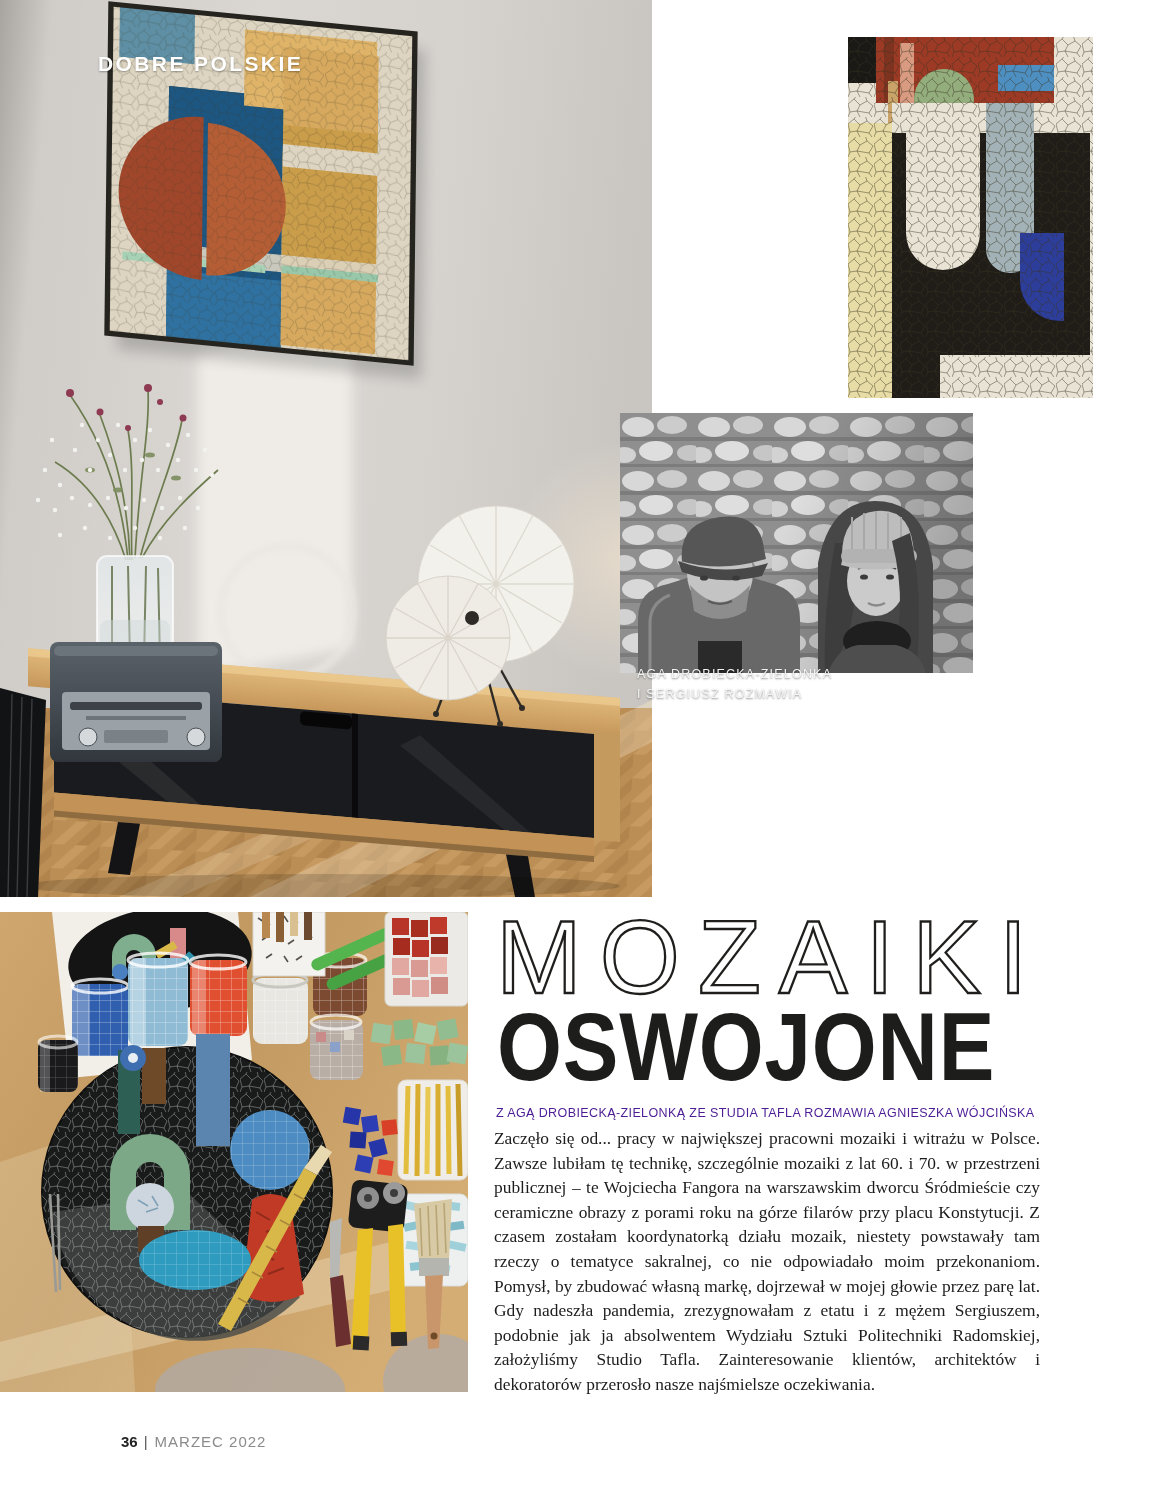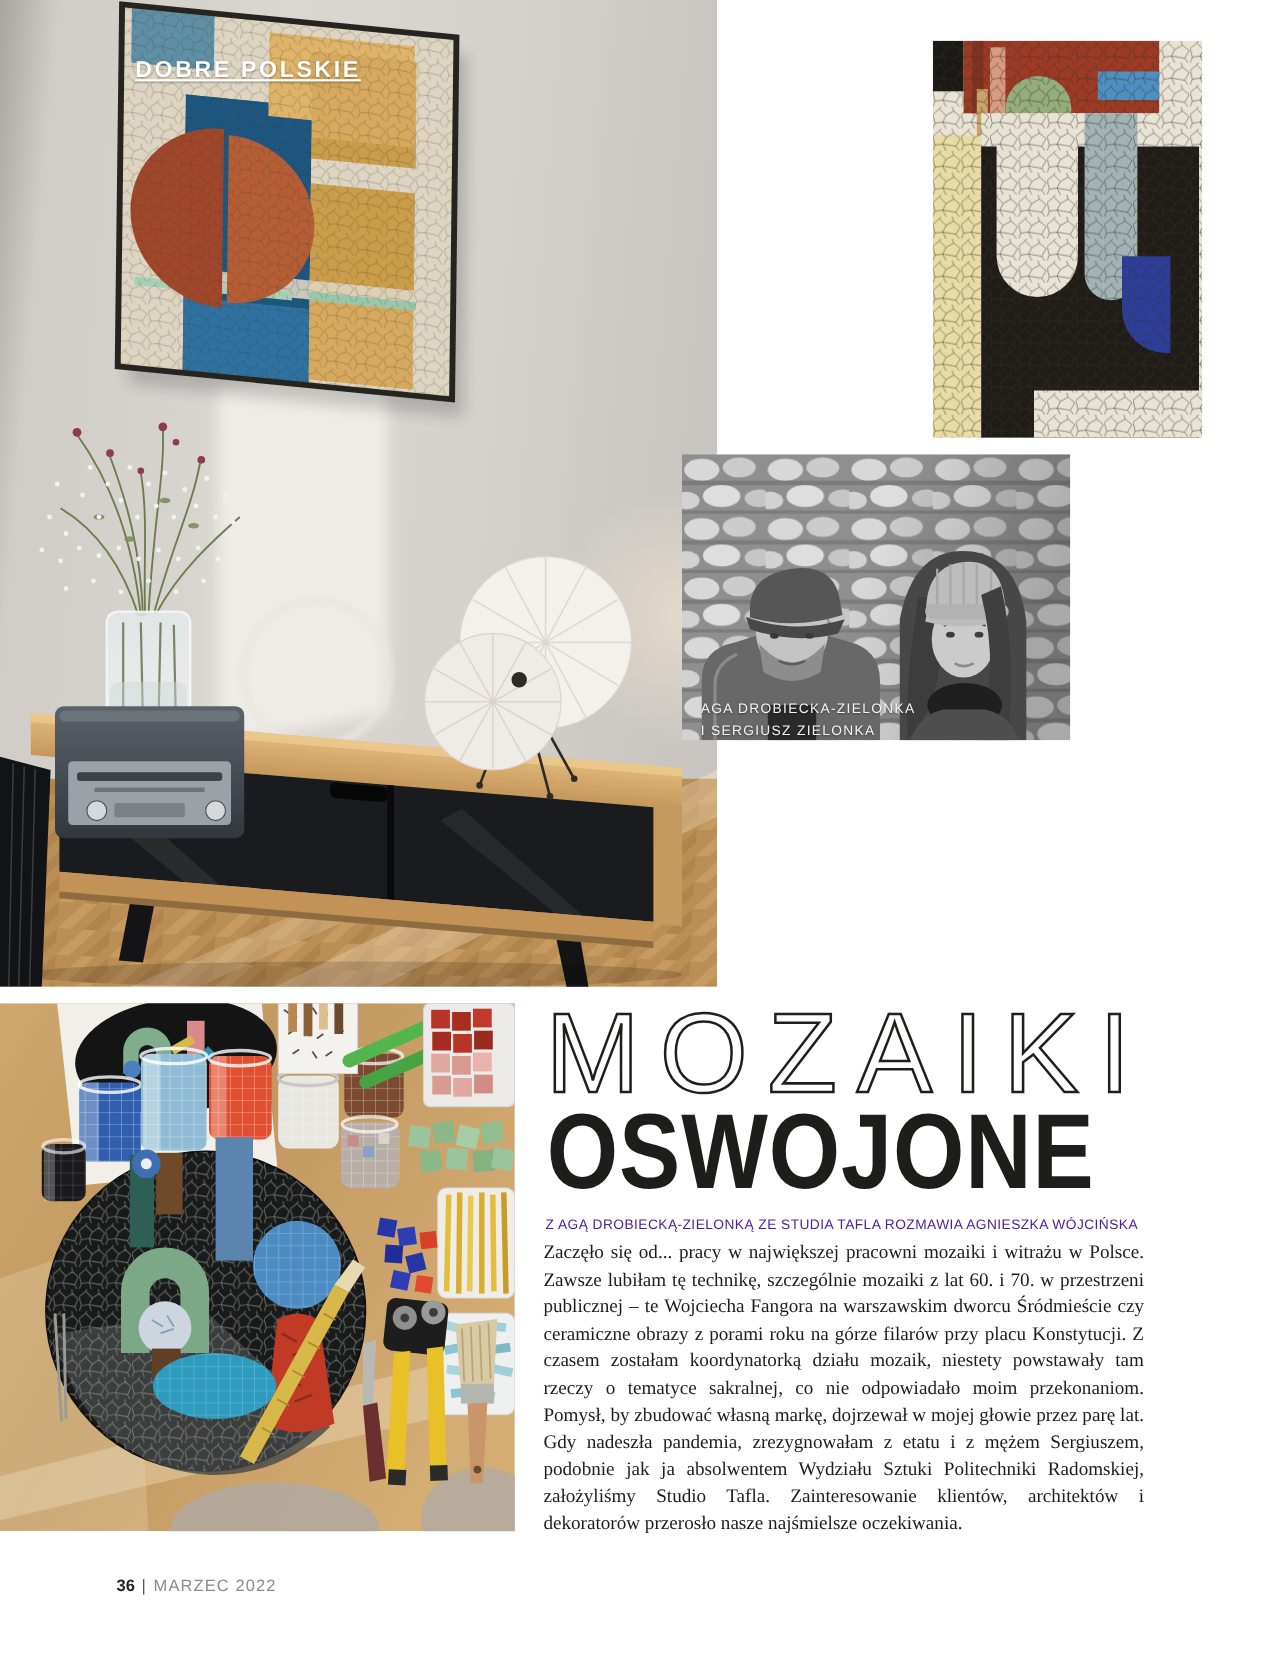--- a/index.html
+++ b/index.html
@@ -2,40 +2,40 @@
 <html><head>
 <meta charset="utf-8">
 <style>
   html,body{margin:0;padding:0;background:#ffffff;}
   .page{position:relative;width:1152px;height:1504px;background:#ffffff;overflow:hidden;
         font-family:"Liberation Sans",sans-serif;}
   .abs{position:absolute;}
   svg{display:block;}
 
   
-  .badge{left:123px;top:52px;color:#ffffff;font-weight:800;font-size:21px;letter-spacing:2.4px;
-         text-shadow:0 1px 2px rgba(0,0,0,.35);text-decoration:underline;}
-  .caption{left:637px;top:634px;color:#f4f4f4;font-size:12.5px;letter-spacing:1.2px;line-height:20px;
+  .badge{left:98px;top:52px;color:#ffffff;font-weight:800;font-size:21px;letter-spacing:2.4px;
+         text-shadow:0 1px 2px rgba(0,0,0,.35);}
+  .caption{left:637px;top:664px;color:#f4f4f4;font-size:12.5px;letter-spacing:1.2px;line-height:20px;
            text-shadow:0 1px 2px rgba(0,0,0,.45);}
   .quote{left:686px;top:704px;width:372px;color:#211f1d;
          font-family:"DejaVu Serif",serif;font-style:italic;font-weight:700;
          font-size:26.5px;line-height:35.2px;}
   .title-thin{left:496px;top:906px;color:#1d1d1b;font-size:103px;line-height:1;letter-spacing:18px;
               font-weight:400;}
   @supports (-webkit-text-stroke: 1px black){
     .title-thin{color:transparent;-webkit-text-stroke:2.3px #1f1e1c;}
   }
   .title-bold{left:497px;top:998px;color:#1d1d1b;font-size:97px;line-height:1;font-weight:700;
               letter-spacing:1px;transform:scaleX(.86);transform-origin:left top;}
   .kicker{left:496px;top:1106px;color:#4c1d95;font-size:12.5px;letter-spacing:.4px;font-weight:400;}
   .bodytext{left:494px;top:1126px;width:546px;color:#1c1c1c;
             font-family:"Liberation Serif",serif;font-size:17.4px;line-height:24.6px;
             text-align:justify;}
   .lead-in{font-weight:400;margin-right:6px;}
-  .footer{left:106px;top:1433px;font-size:15px;color:#8b8b8b;letter-spacing:1px;}
+  .footer{left:121px;top:1433px;font-size:15px;color:#8b8b8b;letter-spacing:1px;}
   .footer .pg{color:#222222;font-weight:700;letter-spacing:0;}
   .footer .sep{color:#555555;margin:0 6px;font-weight:400;}
 </style>
 </head>
 <body>
 
 <div class="page">
 
   <svg class="abs" style="left:0;top:0" width="652" height="897" viewBox="0 0 652 897">
     <defs>
@@ -508,21 +508,21 @@
       <rect x="419" y="346" width="30" height="18" fill="#b5b5b0"></rect>
       <polygon points="425,364 443,363 439,436 428,437" fill="#c8966a"></polygon>
       <circle cx="434" cy="424" r="3.5" fill="#6e4a28"></circle>
     </g>
   </svg>
 
   <div class="abs badge">DOBRE POLSKIE</div>
 
   <div class="abs caption">
     <div>AGA DROBIECKA-ZIELONKA</div>
-    <div>I SERGIUSZ ZIELONKA</div>
+    <div>I SERGIUSZ ROZMAWIA</div>
   </div>
 
 
   <div class="abs title-thin">MOZAIKI</div>
   <div class="abs title-bold">OSWOJONE</div>
   <div class="abs kicker">Z AGĄ DROBIECKĄ-ZIELONKĄ ZE STUDIA TAFLA ROZMAWIA AGNIESZKA WÓJCIŃSKA</div>
 
   <div class="abs bodytext">
     <span class="lead-in">Zaczęło się od...</span><span>pracy w największej pracowni mozaiki i witrażu w Polsce. Zawsze lubiłam tę technikę, szczególnie mozaiki z lat 60. i 70. w przestrzeni publicznej – te Wojciecha Fangora na warszawskim dworcu Śródmieście czy ceramiczne obrazy z porami roku na górze filarów przy placu Konstytucji. Z czasem zostałam koordynatorką działu mozaik, niestety powstawały tam rzeczy o tematyce sakralnej, co nie odpowiadało moim przekonaniom. Pomysł, by zbudować własną markę, dojrzewał w mojej głowie przez parę lat. Gdy nadeszła pandemia, zrezygnowałam z etatu i z mężem Sergiuszem, podobnie jak ja absolwentem Wydziału Sztuki Politechniki Radomskiej, założyliśmy Studio Tafla. Zainteresowanie klientów, architektów i dekoratorów przerosło nasze najśmielsze oczekiwania.</span>
   </div>

